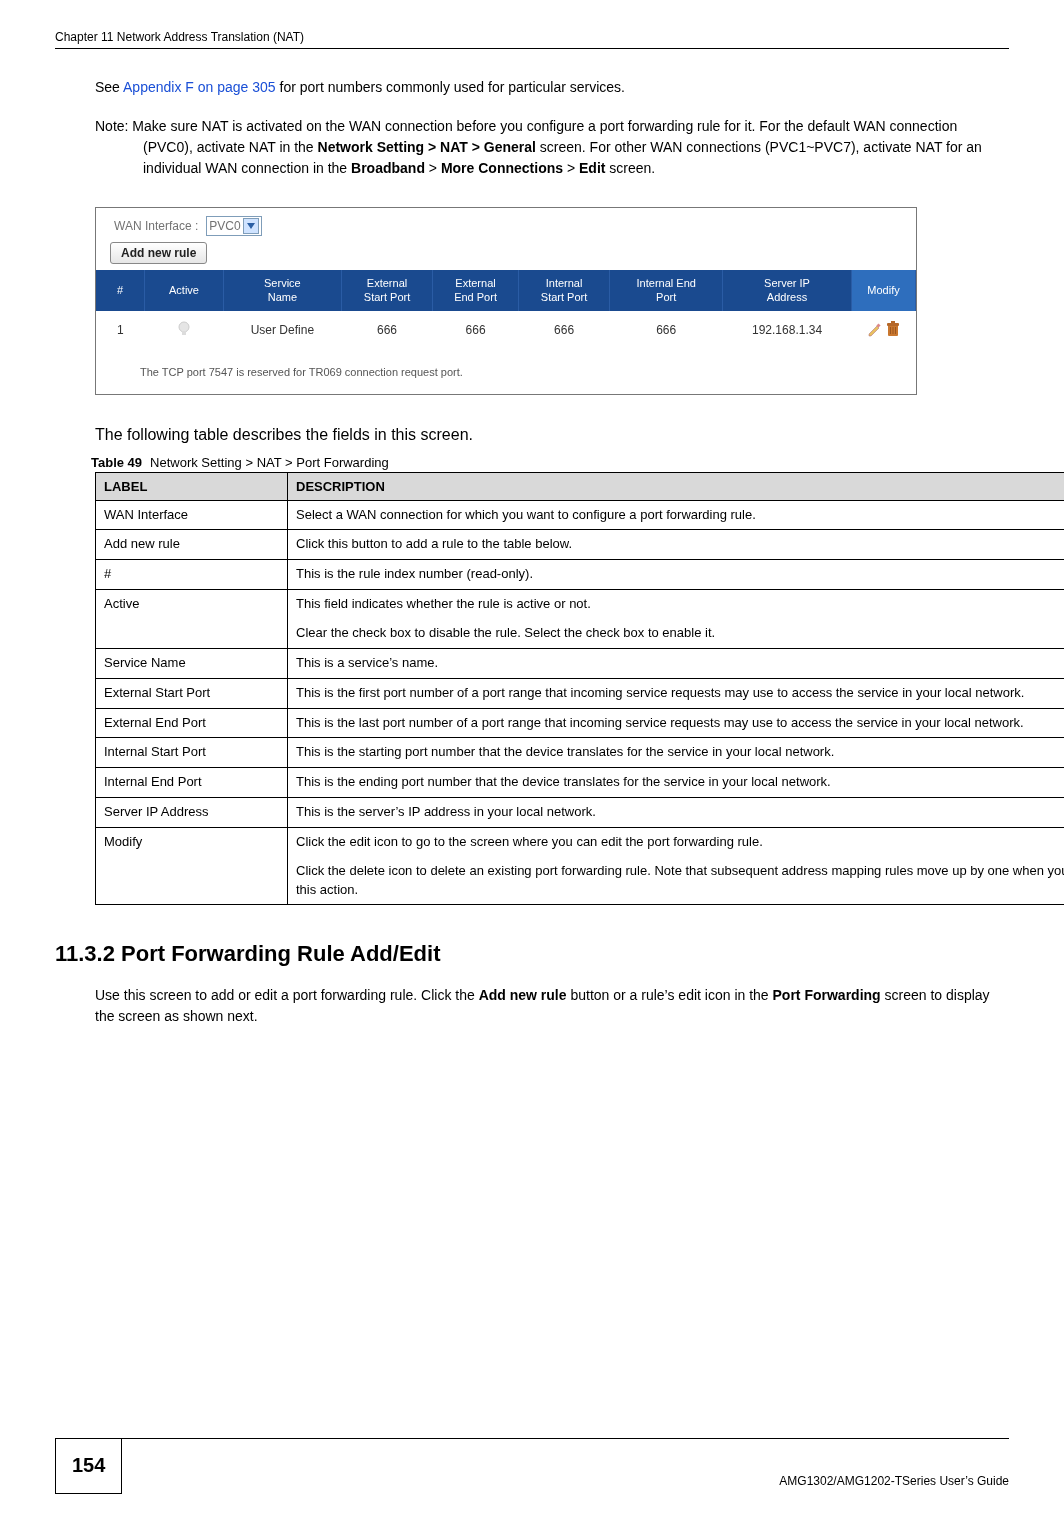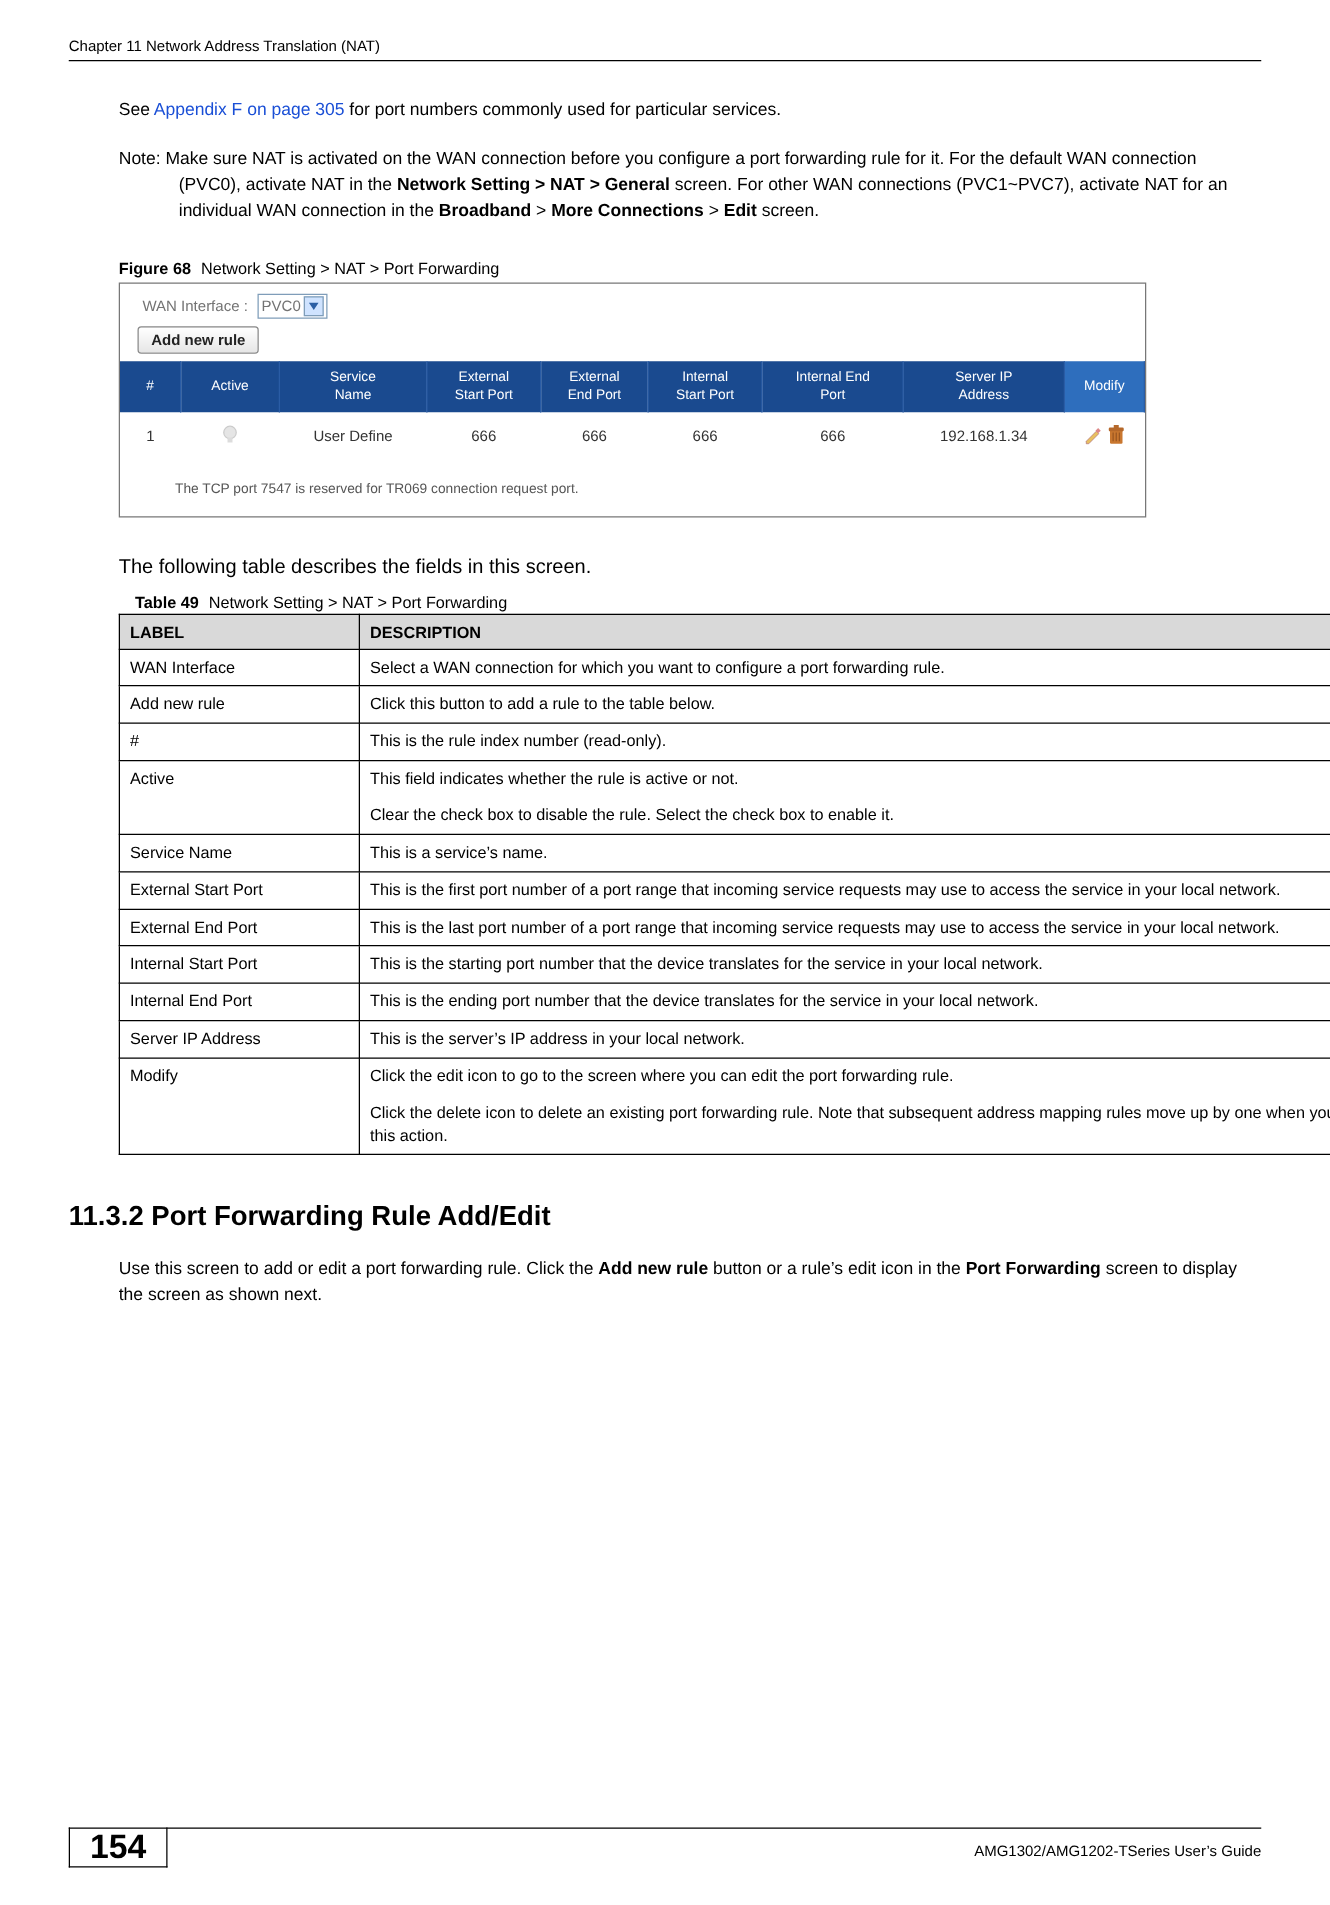--- a/index.html
+++ b/index.html
@@ -110,21 +110,21 @@
   .modify-cell{white-space:nowrap;}
   .ico-edit,.ico-del{display:inline-block;vertical-align:middle;}
   .ss-note {
     padding:12px 16px 16px 24px;
     font-size:12px;
     color:#333;
   }
   .ss-note-head{font-weight:bold;display:flex;align-items:center;gap:6px;color:#222;}
   .ss-note-body{margin-left:20px;margin-top:4px;color:#555;font-size:11px;}
   .after-fig { font-size:16px; line-height:1.5; margin:28px 0 8px 40px;}
-  .table-caption{font-size:13px;margin:6px 0 2px 53px;}
+  .table-caption{font-size:13px;margin:6px 0 2px 36px;}
   .table-caption .tabnum{font-weight:bold;margin-right:8px;}
   table.desc {
     margin-left:40px;
     width: 1012px;
     border-collapse: collapse;
     font-size:13px;
   }
   table.desc th {
     background:#d9d9d9;
     text-align:left;
@@ -155,24 +155,24 @@
     right:55px;
     border-top:1.5px solid #000;
     display:flex;
     align-items:flex-end;
     justify-content:space-between;
     padding-top:0;
   }
   .page-num-box{
     border:1.5px solid #000;
     border-top:none;
-    font-size:27px;
+    font-size:20px;
     font-weight:bold;
     font-family: Arial, sans-serif;
-    padding:0 16px;
+    padding:16px 16px;
     margin-top:-1px;
   }
   .guide-name{font-size:12px;padding-bottom:6px;}
 </style>
 </head>
 <body>
 
 <div class="page">
   <div class="running-head">Chapter 11 Network Address Translation (NAT)</div>
 
@@ -181,23 +181,20 @@
       <span>See </span><span class="link-blue">Appendix F on page 305</span><span> for port numbers commonly used for particular services.</span>
     </p>
 
     <p class="note-para">
       <span class="note-indent">
         <span>Note: </span><span>Make sure NAT is activated on the WAN connection before you configure a port forwarding rule for it. For the default WAN connection (PVC0), activate NAT in the </span><span class="bold">Network Setting &gt; NAT &gt; General</span><span> screen. For other WAN connections (PVC1~PVC7), activate NAT for an individual WAN connection in the </span><span class="bold">Broadband</span><span> &gt; </span><span class="bold">More Connections</span><span> &gt; </span><span class="bold">Edit</span><span> screen.</span>
       </span>
     </p>
   </div>
 
-  <div class="fig-caption">
-    <span class="fignum">Figure 68</span><span>Network Setting &gt; NAT &gt; Port Forwarding</span>
-  </div>
 
   <div class="screenshot">
     <div class="ss-top">
       <span>WAN Interface :</span>
       <span class="ss-select">
         <span>PVC0</span>
         <span class="ss-select-btn">
           <svg width="8" height="6" viewBox="0 0 8 6">
               <polygon points="0,0 8,0 4,6" fill="#2b5fa4"></polygon>
             </svg>

